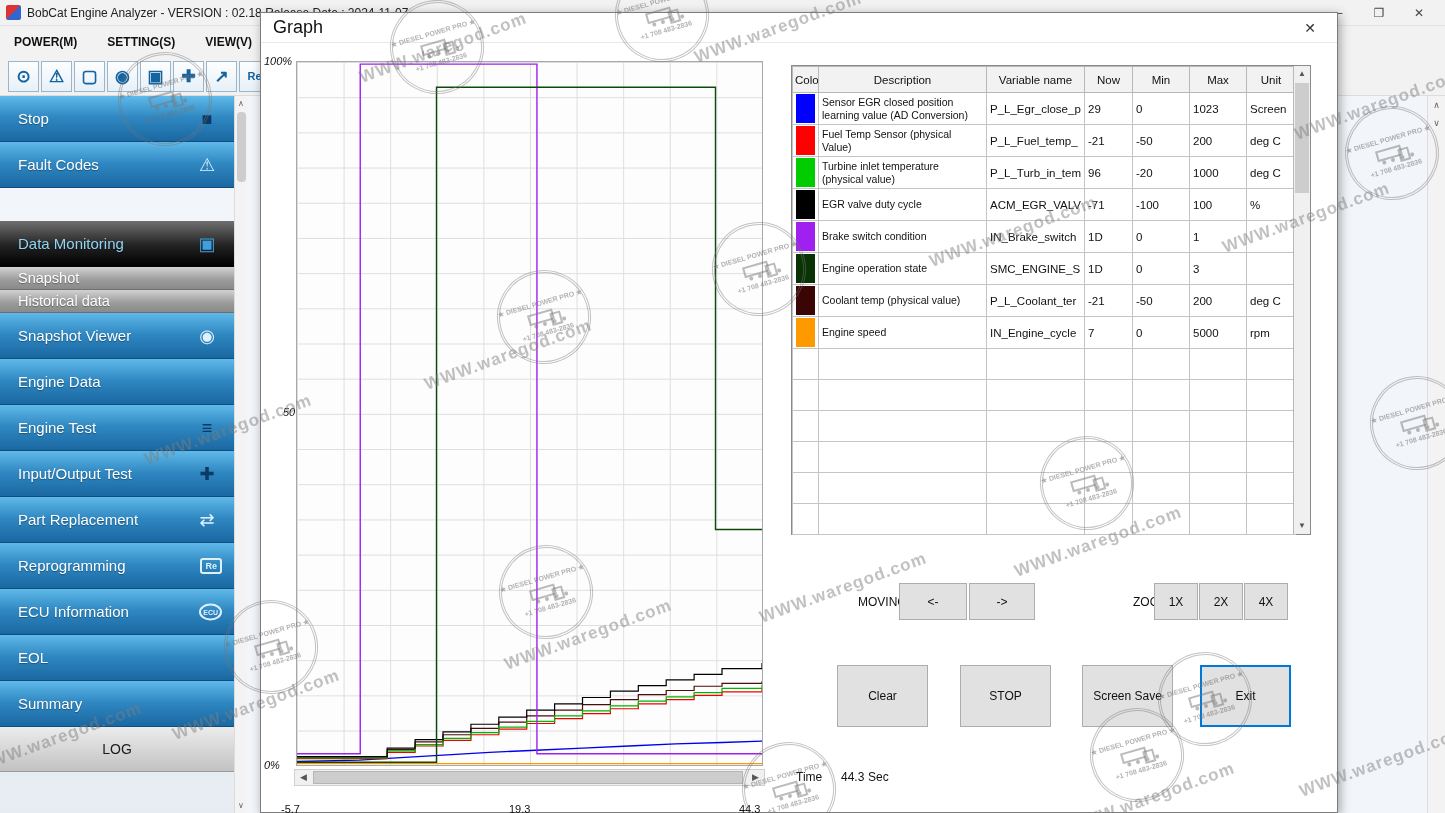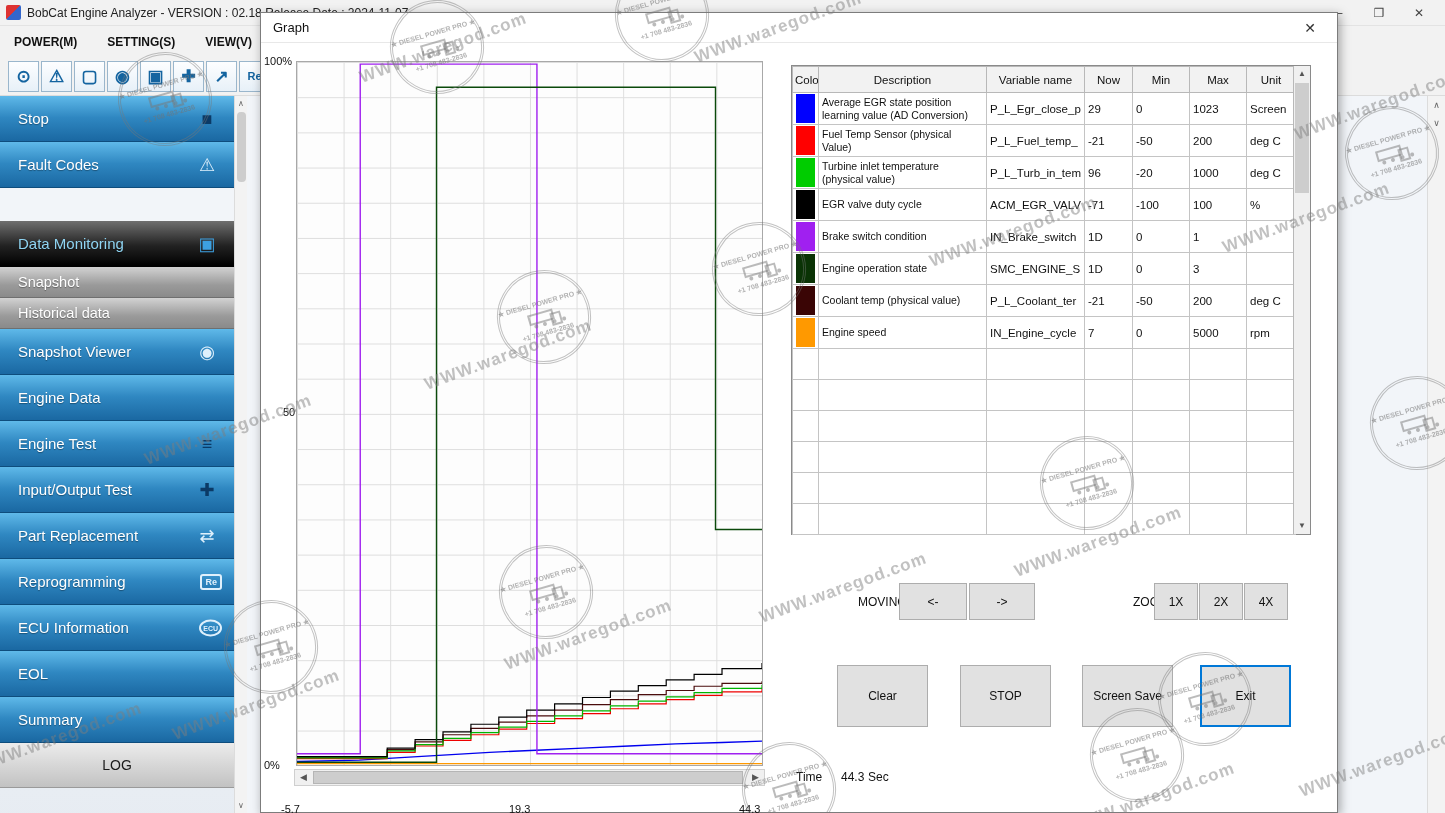--- a/index.html
+++ b/index.html
@@ -23,45 +23,45 @@
   .tbtn { width:31px; height:31px; margin-right:2px; border:1px solid #9ab6cc; background:linear-gradient(180deg,#fdfeff,#e7f0f8); display:flex; align-items:center; justify-content:center; }
   .ticn { font-size:17px; color:#1464a0; font-weight:700; line-height:1; }
   .ticn.small { font-size:11px; }
 
   
   .workspace { position:absolute; left:0; top:96px; width:100%; height:717px; }
 
   .sidebar { position:absolute; left:0; top:0; width:234px; height:717px; }
   .side-item { position:relative; height:46px; display:flex; align-items:center; padding-left:18px; color:#fff; font-size:15px; border-bottom:1px solid #0e4d7d; background:linear-gradient(180deg,#5fb9e9 0%,#2f87c1 48%,#1a68a2 100%); text-shadow:0 1px 1px rgba(0,0,0,.35); cursor:pointer;}
   .side-item.selected { background:linear-gradient(180deg,#6f6f6f 0%,#222 55%,#000 100%); color:#8fd4f2; border-bottom:1px solid #000;margin-top:33px;}
-  .side-item.gray { height:31px; background:linear-gradient(180deg,#d2d2d2 0%,#9a9a9a 60%,#8a8a8a 100%); border-bottom:1px solid #6f6f6f; font-size:14.5px;}
+  .side-item.gray { height:23px; background:linear-gradient(180deg,#d2d2d2 0%,#9a9a9a 60%,#8a8a8a 100%); border-bottom:1px solid #6f6f6f; font-size:14.5px;}
   .side-item.log { height:45px; background:linear-gradient(180deg,#ececec 0%,#c2c2c2 100%); color:#1a1a1a; justify-content:center; padding-left:0; text-shadow:none; font-size:14px; border-bottom:1px solid #9a9a9a;}
   .side-rest { height:100%; background:linear-gradient(180deg,#e8edf3,#d3dde7); }
   .side-ic { position:absolute; right:12px; top:50%; transform:translateY(-50%); font-size:18px; color:#0b3a66; width:30px; text-align:center; text-shadow:none;}
   .side-ic.lt { color:#dff0fc; }
   .side-ic.mini { font-size:9px; font-weight:700; border:2px solid #dff0fc; color:#dff0fc; padding:1px 3px; border-radius:3px; width:auto;}
   .side-ic.oval { border-radius:50%; font-size:7px; padding:3px 2px;}
 
   .v-scroll { position:absolute; top:0; width:13px; height:717px; background:#f3f3f3; border-left:1px solid #dcdcdc; }
   .v-scroll .arr { display:block; width:100%; height:15px; font-size:8px; color:#666; text-align:center; line-height:15px; background:#f3f3f3;}
   .v-scroll .arr.bottom { position:absolute; bottom:0; }
   .v-scroll .thumb { position:absolute; left:2px; top:16px; width:9px; height:70px; background:#cdcdcd; border-radius:4px;}
   .sidebar-scroll { left:234px; }
   .content-scroll { right:0; width:18px; border-left:1px solid #dcdcdc;}
   .content-scroll .arr { height:18px; line-height:18px; font-size:9px;}
 
   .content { position:absolute; left:248px; top:0; right:18px; height:717px; background:#f2f5f9; }
 
   
   .dialog { position:absolute; left:260px; top:12px; width:1078px; height:801px; background:#fff; border:1px solid #7c7c7c; box-shadow:2px 3px 10px rgba(0,0,0,.35); z-index:10; }
   .dlg-titlebar { position:absolute; left:0; top:0; width:100%; height:30px; background:#fff; border-bottom:1px solid #e8e8e8; display:flex; align-items:center; padding:0 12px;}
-  .dlg-title { font-size:13px; color:#111; }
+  .dlg-title { font-size:18px; color:#111; }
   .dlg-close { margin-left:auto; font-size:14px; color:#333; width:30px; text-align:center; cursor:pointer;}
 
-  .y-tick { position:absolute; font-size:11px; color:#111; width:32px; text-align:left; left:3px;}
+  .y-tick { position:absolute; font-size:11px; color:#111; width:32px; text-align:left; left:3px;font-style:italic;}
   .plot { position:absolute; left:35px; top:48px; width:467px; height:705px; background:#fdfdfd; border:1px solid #a8a8a8;
           background-image:linear-gradient(to right,#dedede 1px,transparent 1px),linear-gradient(to bottom,#dedede 1px,transparent 1px);
           background-size:46.6px 35.2px; }
   .plot svg { position:absolute; left:0; top:0; width:100%; height:100%; }
 
   .h-scroll { position:absolute; left:33px; top:756px; width:471px; height:17px; background:#f0f0f0; border:1px solid #cfcfcf; }
   .h-scroll .harr { position:absolute; top:0; width:17px; height:15px; font-size:9px; color:#555; text-align:center; line-height:15px;}
   .h-scroll .harr.left { left:0; } .h-scroll .harr.right { right:0; }
   .h-scroll .hthumb { position:absolute; left:18px; top:1px; height:13px; width:430px; background:#cdcdcd; border:1px solid #b5b5b5;}
   .x-tick { position:absolute; top:782px; font-size:11px; color:#111;margin-top:8px; }
@@ -276,21 +276,21 @@
           <th>Min</th>
           <th>Max</th>
           <th>Unit</th>
         </tr>
       </thead>
       <tbody>
         <tr>
           <td class="c-swatch">
               <div class="sw" style="background: rgb(0, 0, 255);"></div>
             </td>
-          <td class="c-desc">Average EGR state position learning value (AD Conversion)</td>
+          <td class="c-desc">Sensor EGR closed position learning value (AD Conversion)</td>
           <td>P_L_Egr_close_p</td>
           <td>29</td>
           <td>0</td>
           <td>1023</td>
           <td>Screen</td>
         </tr>
         <tr>
           <td class="c-swatch">
               <div class="sw" style="background: rgb(255, 0, 0);"></div>
             </td>

